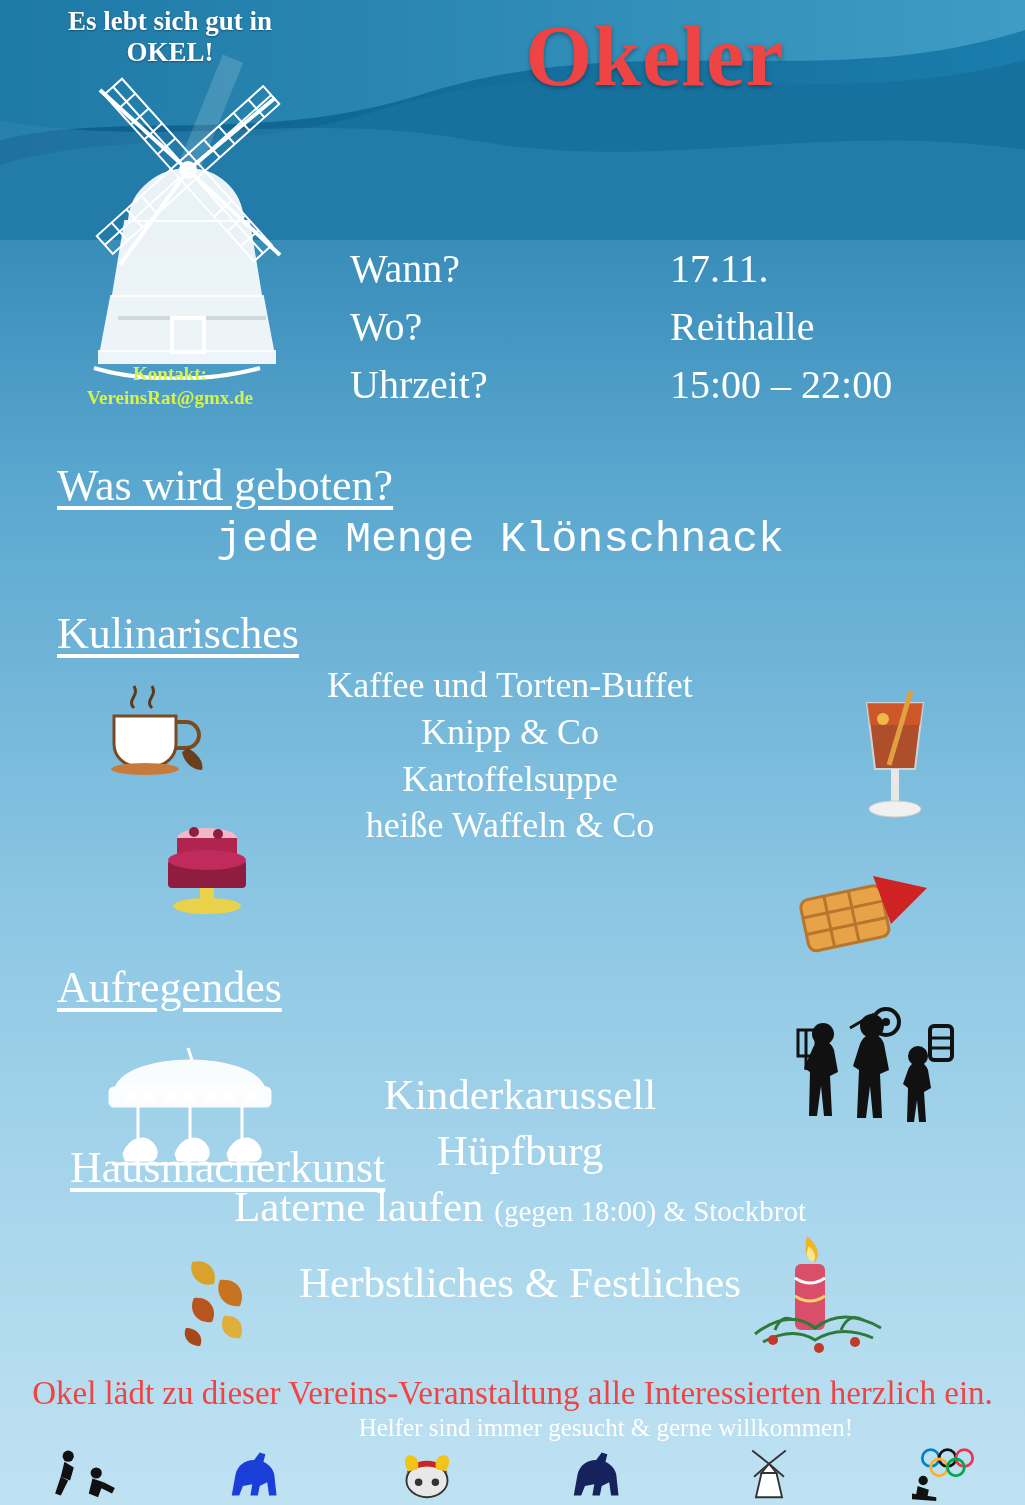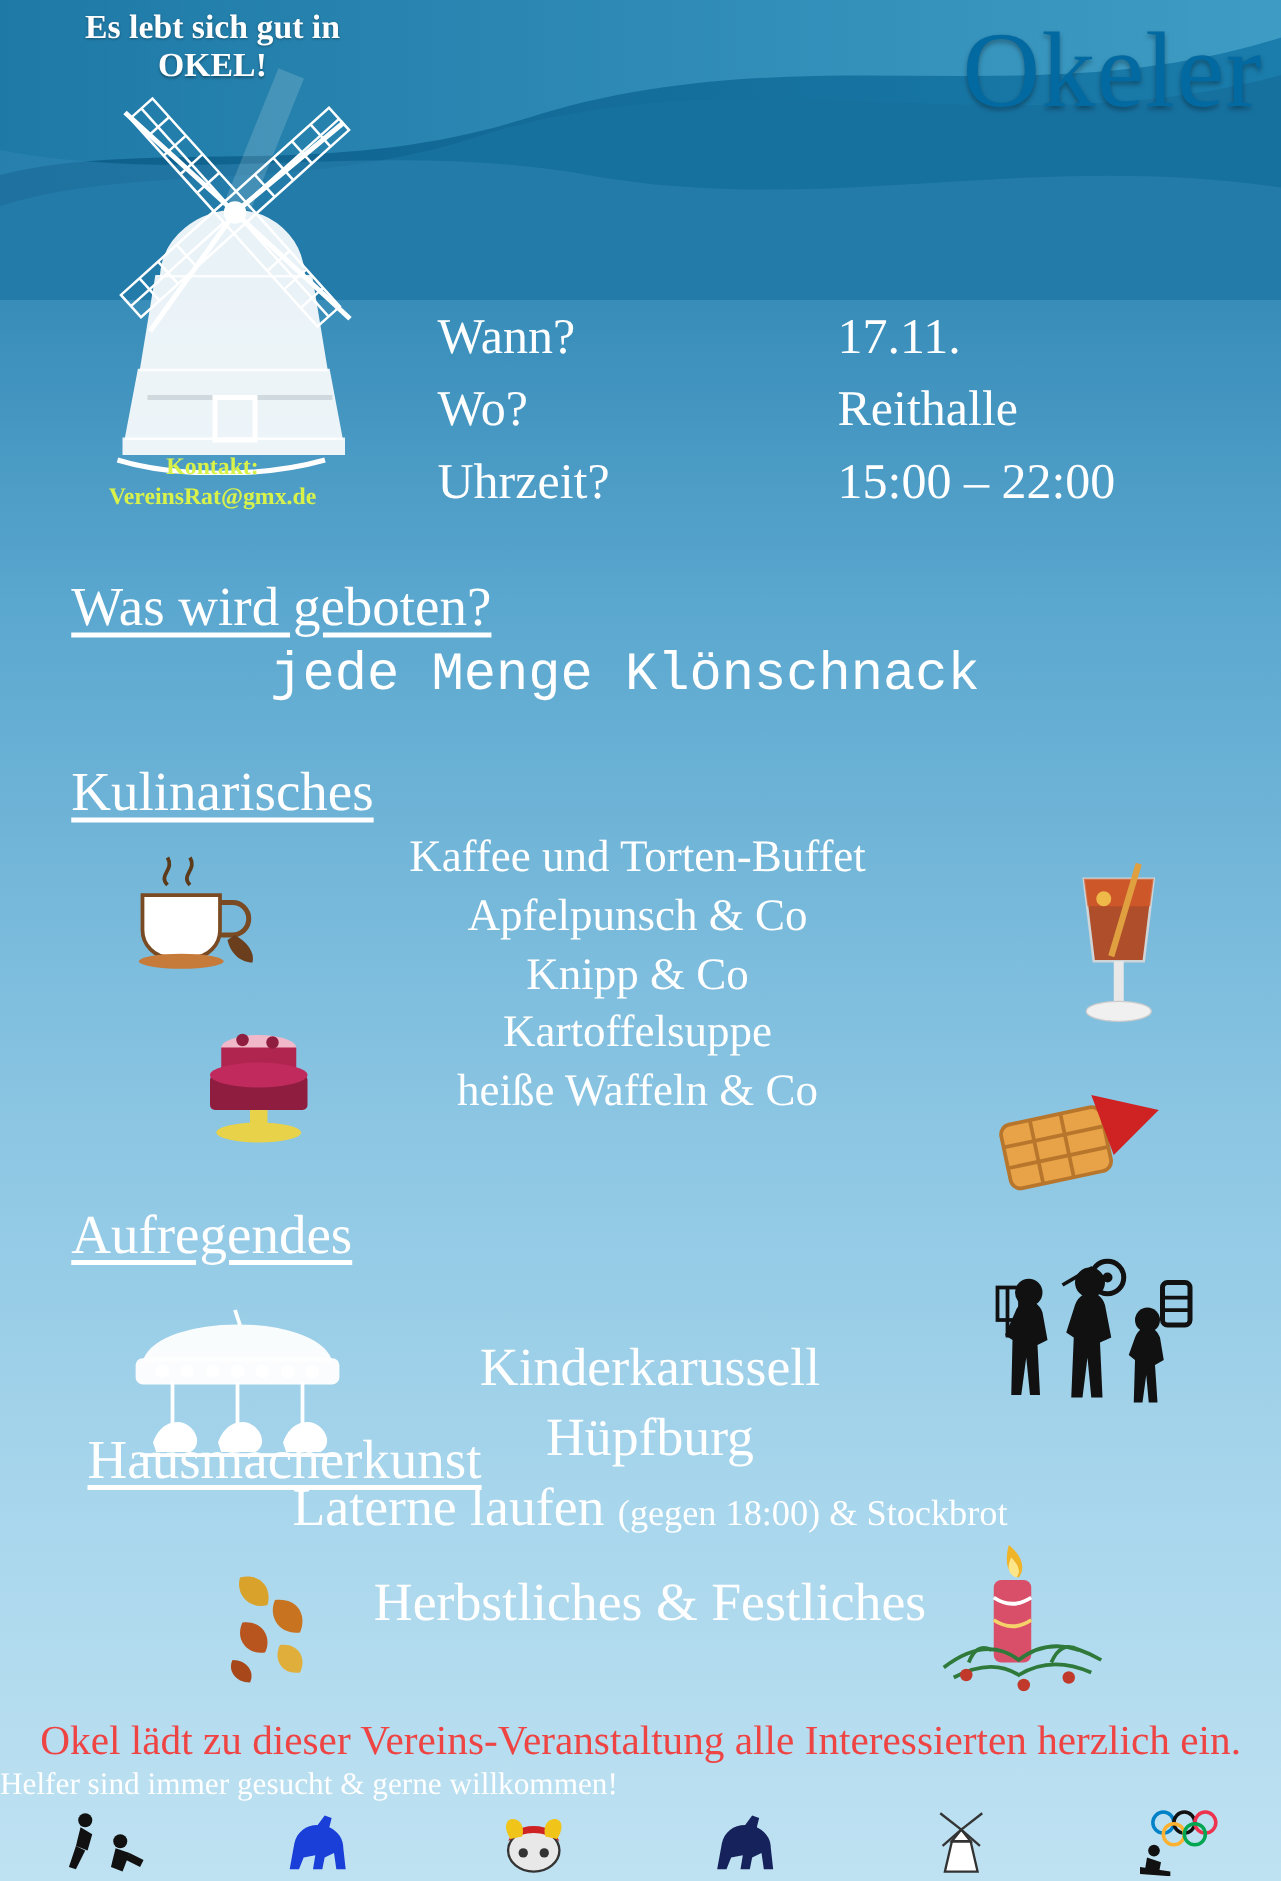--- a/index.html
+++ b/index.html
@@ -21,22 +21,22 @@
     position:absolute;left:40px;top:6px;width:260px;text-align:center;
     color:#ffffff;font-size:27px;line-height:1.15;font-weight:bold;
     text-shadow:0 1px 2px rgba(0,0,0,.35);
   }
   .contact{
     position:absolute;left:30px;top:362px;width:280px;text-align:center;
     color:#d9f24a;font-size:19px;line-height:1.25;font-weight:bold;
   }
 
   .title1{
-    position:absolute;left:300px;top:6px;width:710px;text-align:right;
-    color:#0369a1;font-size:86px;font-weight:normal;letter-spacing:1px;
+    position:absolute;left:300px;top:6px;width:710px;text-align:center;
+    color:#ef4444;font-size:86px;font-weight:bold;letter-spacing:1px;
     text-shadow:0 2px 4px rgba(0,0,0,.35);
   }
   .title2{
     position:absolute;left:280px;top:140px;width:730px;text-align:center;
     color:#ffffff;font-size:86px;font-weight:bold;letter-spacing:1px;
     text-shadow:0 2px 4px rgba(0,0,0,.35);
   }
 
   .facts{position:absolute;left:350px;top:240px;width:620px;color:#fff;font-size:40px;line-height:1.45;}
   .facts .row{display:flex;}
@@ -57,21 +57,21 @@
   .l-kuli{left:180px;top:662px;width:660px;font-size:36px;line-height:1.3;}
   .l-auf{left:180px;top:1067px;width:680px;font-size:43px;line-height:1.3;}
   .l-haus{left:180px;top:1258px;width:680px;font-size:43px;}
   .small-note{font-size:29px;}
 
   .footer1{
     position:absolute;left:0;top:1375px;width:1025px;text-align:center;
     color:#ef4444;font-size:33px;
   }
   .footer2{
-    position:absolute;left:0;top:1414px;width:853px;text-align:left;
+    position:absolute;left:0;top:1414px;width:853px;text-align:right;
     color:#ffffff;font-size:25px;
   }
 
   .icon{position:absolute;}
   .strip{position:absolute;left:0;top:1440px;width:1025px;height:65px;display:flex;align-items:center;justify-content:space-around;}
   .strip .glyph{width:110px;height:62px;display:flex;align-items:center;justify-content:center;}
 
   .coffee{left:96px;top:676px;width:120px;height:100px;}
   .cake{left:150px;top:808px;width:115px;height:110px;}
   .punsch{left:845px;top:685px;width:100px;height:145px;}
@@ -189,21 +189,20 @@
   </div>
 
   <div class="section-h h-geboten">Was wird geboten?</div>
   <div class="lines l-geboten">
     <div>jede Menge Klönschnack</div>
   </div>
 
   <div class="section-h h-kulinarisch">Kulinarisches</div>
   <div class="lines l-kuli">
     <div>Kaffee und Torten-Buffet</div>
-    <div>Apfelpunsch &amp; Co</div>
     <div>Knipp &amp; Co</div>
     <div>Kartoffelsuppe</div>
     <div>heiße Waffeln &amp; Co</div>
   </div>
 
   <div class="section-h h-aufregendes">Aufregendes</div>
   <div class="lines l-auf">
     <div>Kinderkarussell</div>
     <div>Hüpfburg</div>
     <div>

